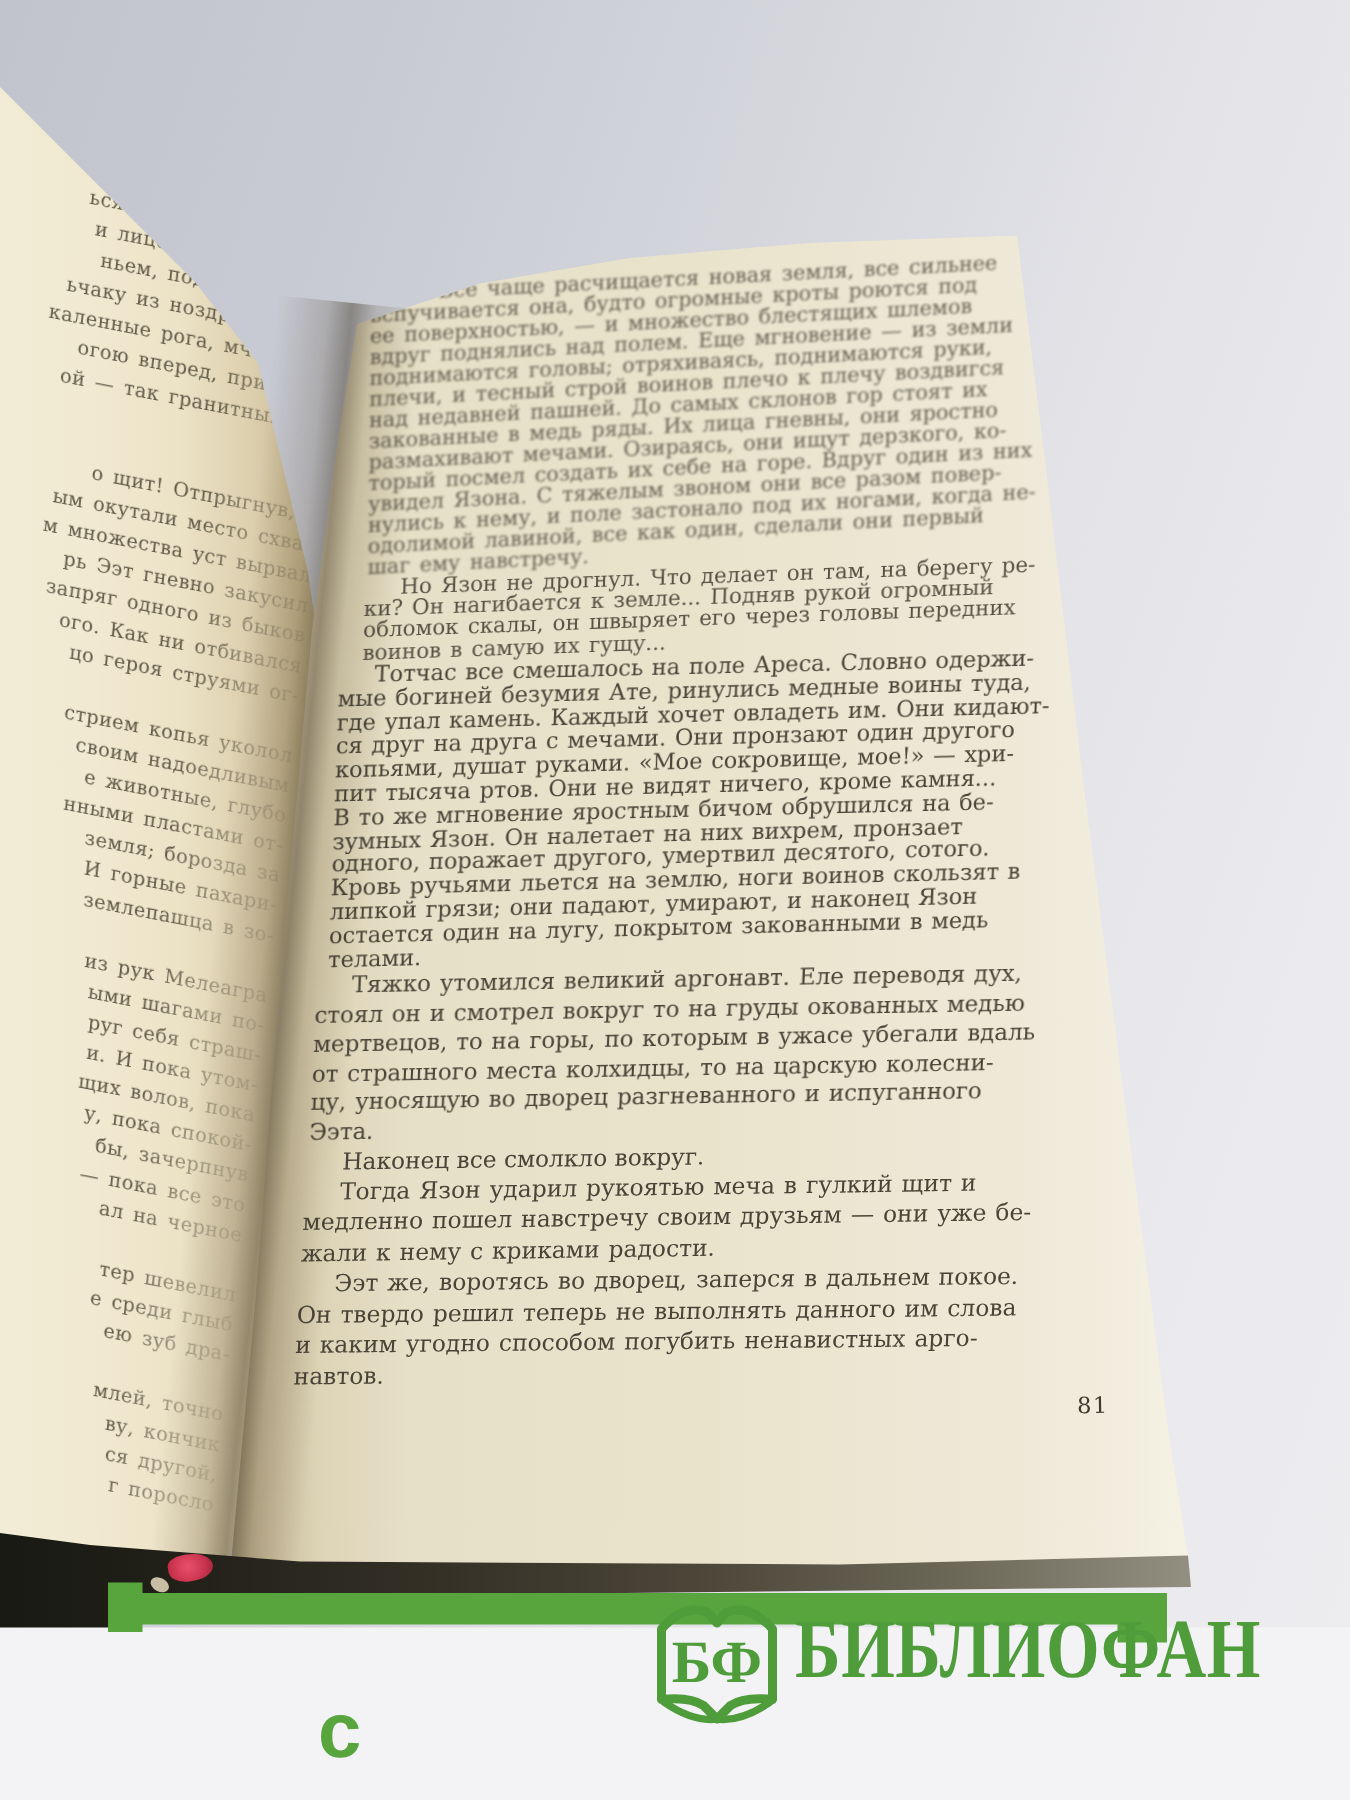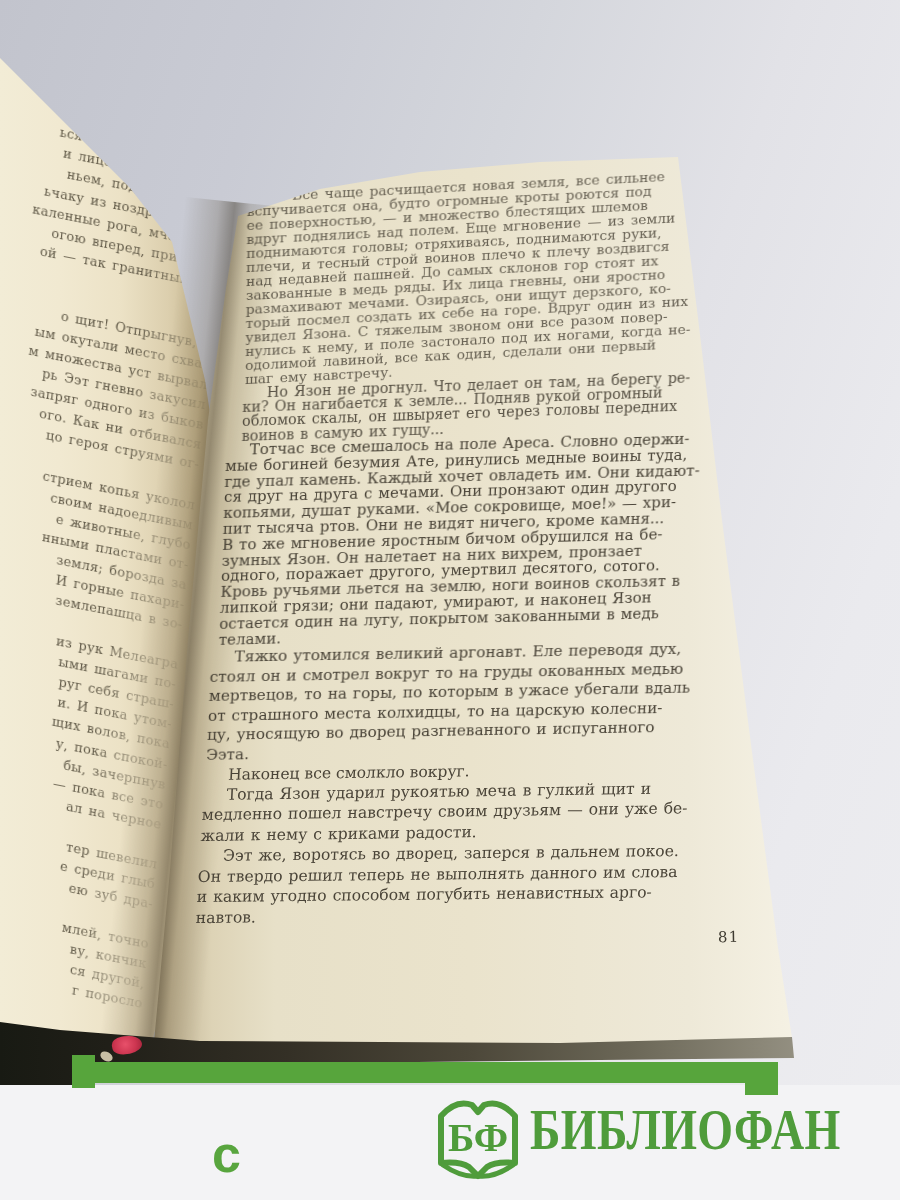--- a/index.html
+++ b/index.html
@@ -69,21 +69,21 @@
   .gbar{position:absolute;background:#57a53c;}
   .gbar-main{left:72px;top:1062px;width:706px;height:21px;}
   .gbar-ltab{left:72px;top:1055px;width:23px;height:33px;}
   .gbar-rtab{left:745px;top:1062px;width:33px;height:33px;}
   .price{position:absolute;left:94px;top:1072px;color:#58a53e;
       font-family:"Liberation Sans",sans-serif;font-weight:bold;
       font-size:116px;line-height:1;letter-spacing:-4px;}
   .price-unit{position:absolute;left:212px;top:1128px;color:#58a53e;
       font-family:"Liberation Sans",sans-serif;font-weight:bold;
       font-size:52px;line-height:1;}
-  .logo{position:absolute;left:432px;top:1092px;width:360px;height:100px;}
+  .logo{position:absolute;left:432px;top:1062px;width:360px;height:100px;}
   .logo svg{position:absolute;left:0;top:0;}
   .logo-text{position:absolute;left:98px;top:10px;color:#4f9c3b;
       font-family:"Liberation Serif",serif;font-weight:bold;font-size:56px;
       line-height:1;letter-spacing:.5px;transform:scaleX(.82);transform-origin:0 0;
       white-space:nowrap;}
 </style>
 </head>
 <body>
 
 <div id="scene">

